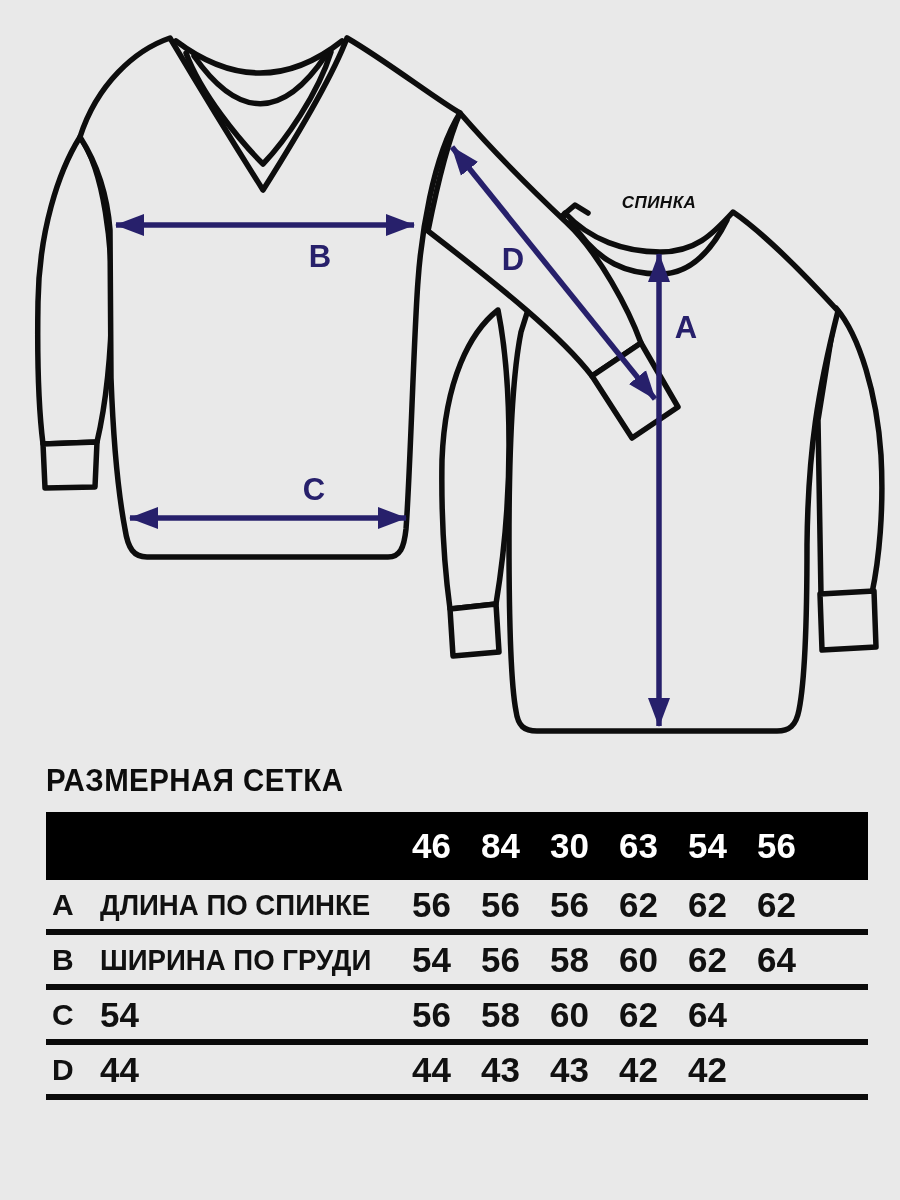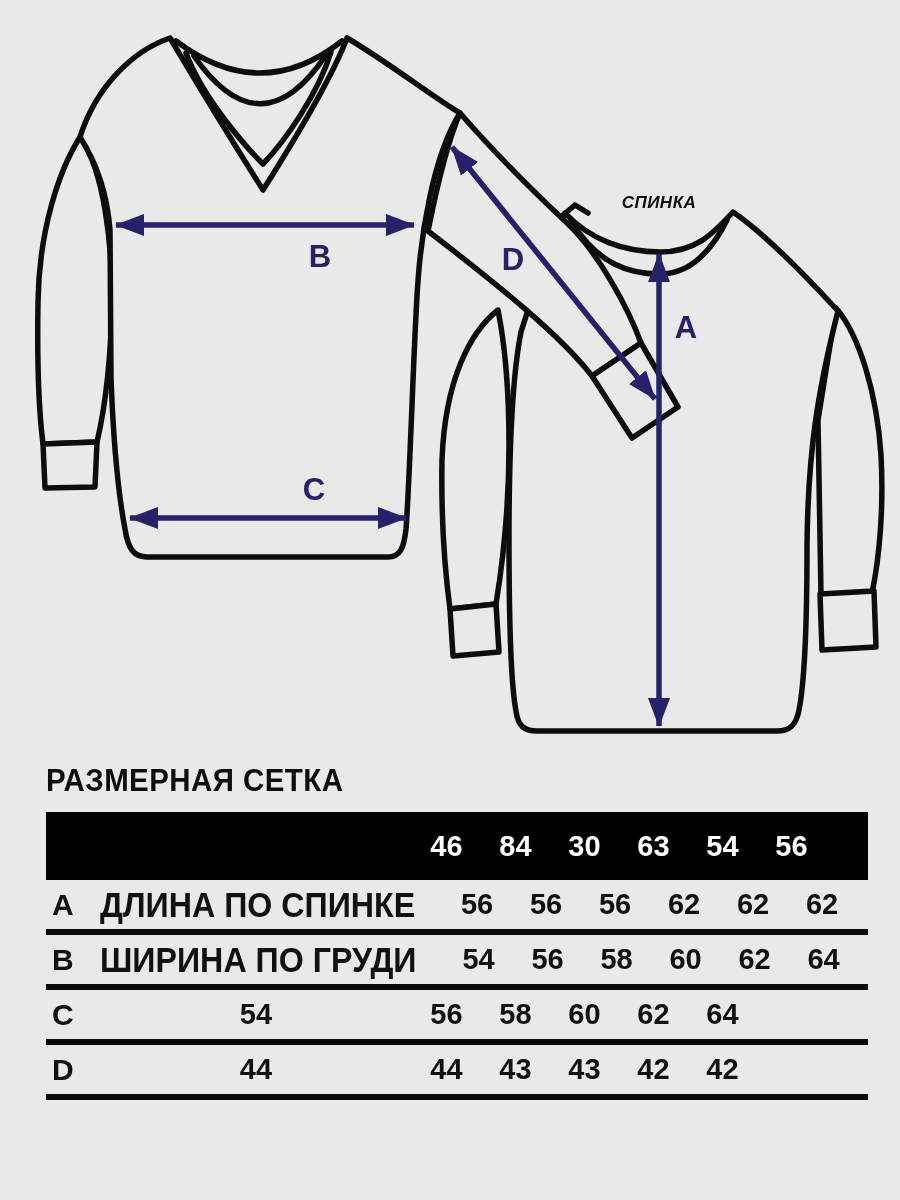--- a/index.html
+++ b/index.html
@@ -20,23 +20,23 @@
     display:flex;align-items:center;justify-content:flex-start;
     font-size:32px;font-weight:bold;letter-spacing:.5px;
   }
   .size-table{position:absolute;left:46px;top:812px;width:822px;}
   .trow{
     display:grid;grid-template-columns:54px 1fr repeat(6,69px);
     align-items:center;box-sizing:border-box;padding-right:42px;
   }
   .thead{height:68px;background:#000;color:#fff;}
   .tbody-row{height:55px;border-bottom:6px solid #0b0b0b;color:#111;}
-  .cell-num{font-size:29px;font-weight:bold;text-align:center;}
+  .cell-num{font-size:35px;font-weight:bold;text-align:left;}
   .cell-letter{font-size:30px;font-weight:800;padding-left:6px;}
-  .cell-label{font-size:35px;font-weight:bold;white-space:nowrap;}
+  .cell-label{font-size:30px;font-weight:bold;white-space:nowrap;}
   .cond{display:inline-block;transform:scaleX(.92);transform-origin:0 50%;}
 </style>
 </head>
 <body>
 
 <div class="canvas">
 
   <svg class="diagram" viewBox="0 0 900 760">
     <defs>
       <marker id="ah" markerUnits="userSpaceOnUse" markerWidth="30" markerHeight="26" refX="28" refY="13" orient="auto-start-reverse">

